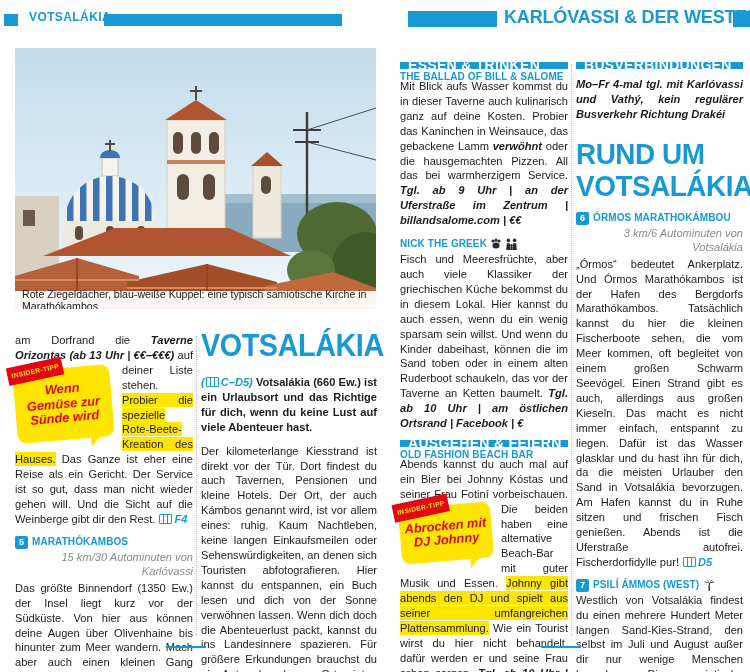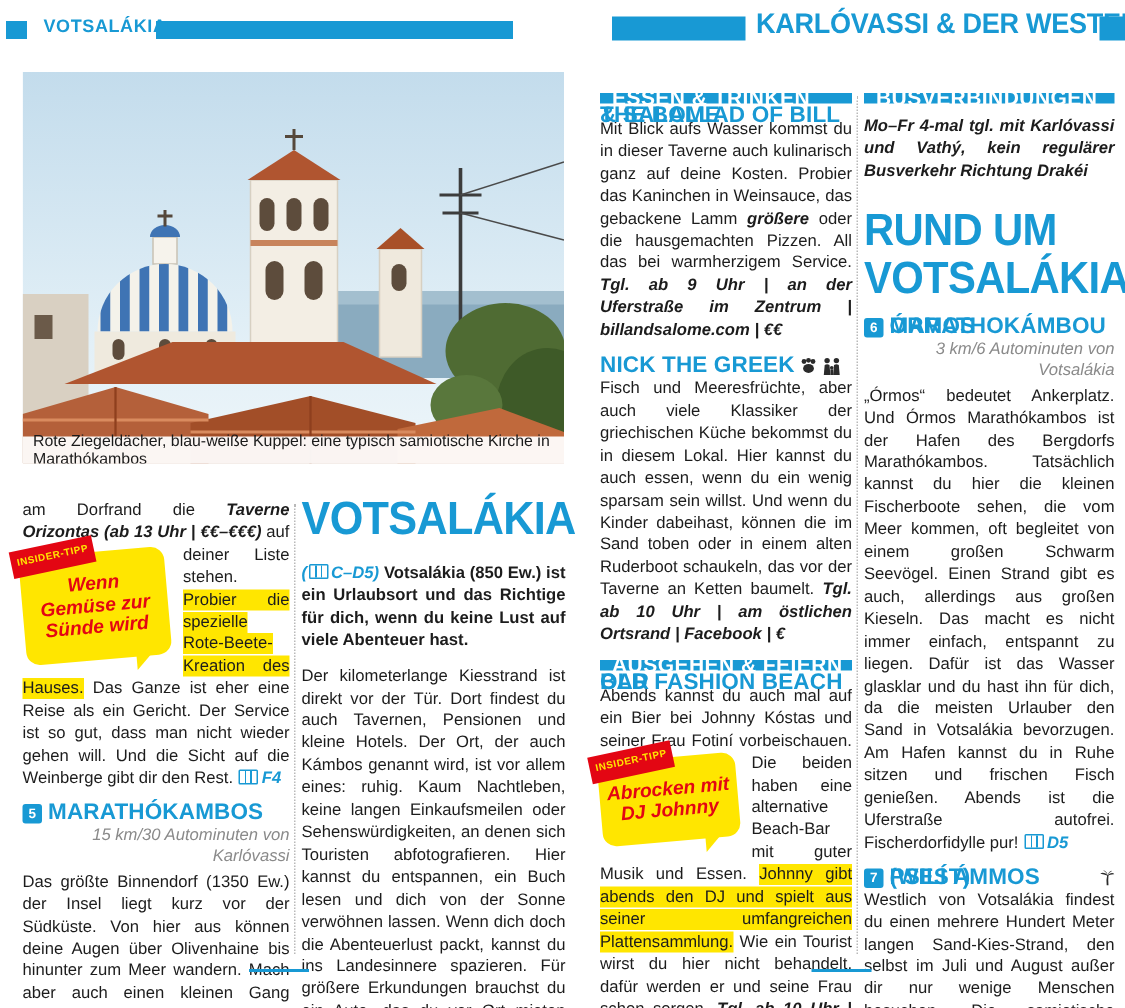--- a/index.html
+++ b/index.html
@@ -40,21 +40,21 @@
   .map-icon{
     display:inline-block;width:11px;height:8px;border:1.2px solid var(--blue);border-radius:1px;
     margin:0 2px 0 1px;vertical-align:-1px;
     background:linear-gradient(90deg,transparent 28%,var(--blue) 28% 38%,transparent 38% 62%,var(--blue) 62% 72%,transparent 72%);
   }
   .sec-head{margin:4px 0 1px 0;display:flex;align-items:center;gap:4px;}
   .badge{
     display:inline-block;background:var(--blue);color:#fff;width:13px;height:13px;
     font-size:9px;font-weight:bold;text-align:center;line-height:13px;border-radius:2px;flex:0 0 auto;
   }
-  .sec-title{color:var(--blue);font-weight:bold;font-size:15px;letter-spacing:.1px;}
+  .sec-title{color:var(--blue);font-weight:bold;font-size:10px;letter-spacing:.1px;}
   h3.sec-title{margin:10px 0 2px 0;display:flex;align-items:center;gap:3px;}
   .box-header{
     background:var(--blue);color:#fff;font-weight:bold;font-size:14px;
     padding:3px 0 4px 8px;letter-spacing:.3px;margin:0 0 8px 0;
   }
   .big-title{
     color:var(--blue);font-weight:bold;font-size:31px;line-height:31px;letter-spacing:-.5px;
     transform:scaleX(.93);transform-origin:left;margin:0 0 14px 0;white-space:nowrap;
   }
   .lead b{color:var(--ink);}
@@ -178,29 +178,29 @@
     <div class="sec-head">
       <span class="badge">5</span>
       <span class="sec-title">MARATHÓKAMBOS</span>
     </div>
     <p class="meta">15 km/30 Autominuten von Karlóvassi</p>
     <p class="body-text"><span>Das größte Binnendorf (1350 Ew.) der Insel liegt kurz vor der Südküste. Von hier aus können deine Augen über Olivenhaine bis hinunter zum Meer wandern. Mach aber auch einen kleinen Gang durchs Dorf. Enge Gassen, alte Häuser und mehrere schöne Kapellen. </span></p>
   </div>
 
   <div class="abs col" style="left:201px;top:330px;width:176px;">
     <h1 class="big-title">VOTSALÁKIA</h1>
-    <p class="body-text lead"><span class="map-ref"><span>(</span><i class="map-icon"></i><span>C–D5)</span></span><b> Votsalákia (850 Ew.) ist ein Urlaubsort und das Richtige für dich, wenn du keine Lust auf viele Abenteuer hast.</b></p>
+    <p class="body-text lead"><span class="map-ref"><span>(</span><i class="map-icon"></i><span>C–D5)</span></span><b> Votsalákia (660 Ew.) ist ein Urlaubsort und das Richtige für dich, wenn du keine Lust auf viele Abenteuer hast.</b></p>
     <p class="body-text">Der kilometerlange Kiesstrand ist direkt vor der Tür. Dort findest du auch Tavernen, Pensionen und kleine Hotels. Der Ort, der auch Kámbos genannt wird, ist vor allem eines: ruhig. Kaum Nachtleben, keine langen Einkaufsmeilen oder Sehenswürdigkeiten, an denen sich Touristen abfotografieren. Hier kannst du entspannen, ein Buch lesen und dich von der Sonne verwöhnen lassen. Wenn dich doch die Abenteuerlust packt, kannst du ins Landesinnere spazieren. Für größere Erkundungen brauchst du ein Auto, das du vor Ort mieten kannst.</p>
   </div>
 
   <div class="abs col" style="left:400px;top:62px;width:168px;">
     <div class="box-header">ESSEN &amp; TRINKEN</div>
 
     <h3 class="sec-title" style="margin-top:4px;">THE BALLAD OF BILL &amp; SALOME</h3>
-    <p class="body-text"><span>Mit Blick aufs Wasser kommst du in dieser Taverne auch kulinarisch ganz auf deine Kosten. Probier das Kaninchen in Weinsauce, das gebackene Lamm </span><span class="it">größere</span><span> oder die hausgemachten Pizzen. All das bei warmherzigem Service. </span><span class="it">Tgl. ab 9 Uhr | an der Uferstraße im Zentrum | billandsalome.com | €€</span></p>
+    <p class="body-text"><span>Mit Blick aufs Wasser kommst du in dieser Taverne auch kulinarisch ganz auf deine Kosten. Probier das Kaninchen in Weinsauce, das gebackene Lamm </span><span class="it">verwöhnt</span><span> oder die hausgemachten Pizzen. All das bei warmherzigem Service. </span><span class="it">Tgl. ab 9 Uhr | an der Uferstraße im Zentrum | billandsalome.com | €€</span></p>
 
     <h3 class="sec-title">
       <span>NICK THE GREEK</span>
       <svg class="glyph-icon" width="12" height="12" viewBox="0 0 12 12">
           <circle cx="3" cy="3" r="1.6" fill="#2b2b2b"></circle>
           <circle cx="6" cy="2.2" r="1.6" fill="#2b2b2b"></circle>
           <circle cx="9" cy="3" r="1.6" fill="#2b2b2b"></circle>
           <ellipse cx="6" cy="7.6" rx="3.6" ry="3" fill="#2b2b2b"></ellipse>
         </svg>
       <svg class="glyph-icon" width="13" height="12" viewBox="0 0 13 12">

